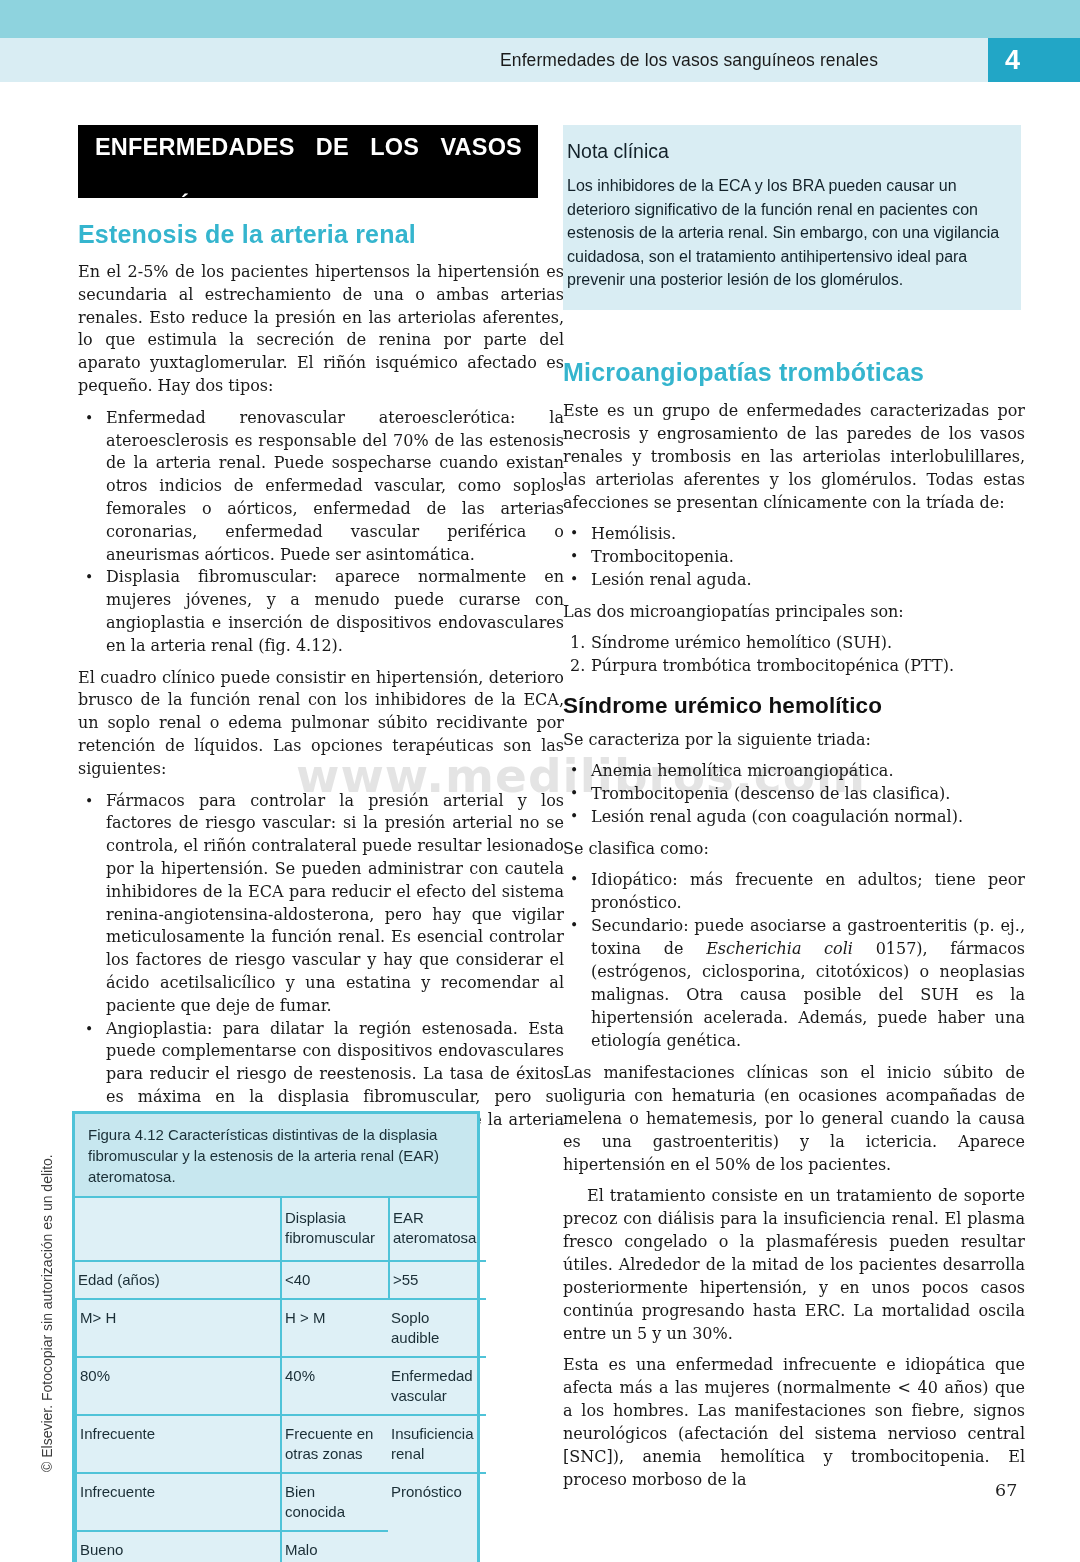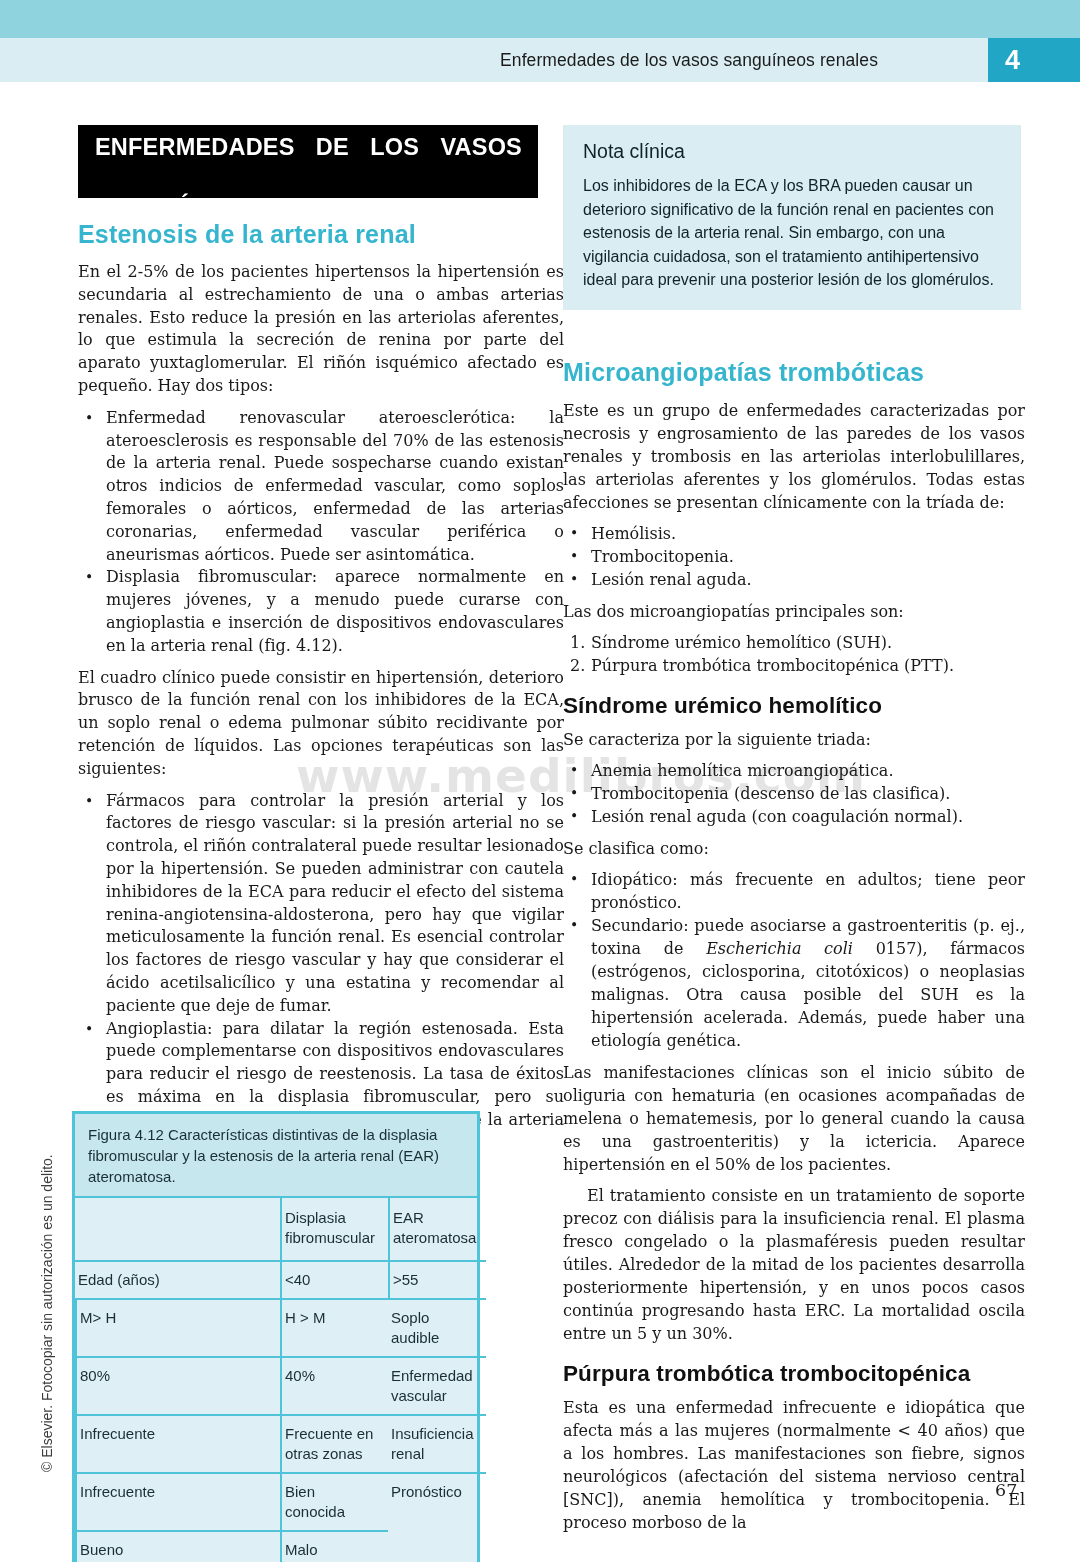--- a/index.html
+++ b/index.html
@@ -39,21 +39,21 @@
 
   .blist,.nlist{list-style:none;margin:0 0 9px 0;padding:0;}
   .blist li,.nlist li{display:flex;font-family:"DejaVu Serif",serif;font-size:16px;
         line-height:22.8px;color:#191919;}
   .col-right .blist li,.col-right .nlist li{line-height:23px;}
   .blist .mk,.nlist .mk{flex:0 0 28px;width:28px;padding-left:7px;box-sizing:border-box;}
   .blist .mk{font-size:14px;}
   .blist .tx,.nlist .tx{flex:1;text-align:justify;}
 
   
-  .nota{background:#d9edf3;width:458px;box-sizing:border-box;padding:15px 20px 18px 20px;}
+  .nota{background:#d9edf3;width:458px;box-sizing:border-box;padding:15px 20px 18px 4px;}
   .nota-title{font-size:19.5px;font-weight:500;color:#13222a;margin-bottom:11px;}
   .nota-body{font-size:16px;line-height:23.5px;color:#13222a;}
 
   
   .figure{position:absolute;left:72px;top:1111px;width:408px;background:#def0f6;
         border:3px solid #4fc3d8;box-sizing:border-box;font-family:"Liberation Sans",sans-serif;}
   .fig-caption{background:#c7e7ef;padding:10px 12px 9px 13px;font-size:15px;line-height:21px;
         color:#1a2e36;border-bottom:2px solid #4fc3d8;}
   .fig-table{display:grid;grid-template-columns:205px 108px 1fr;}
   .cell{padding:8px 10px 8px 3px;font-size:15px;line-height:20px;color:#1a2e36;
@@ -202,20 +202,19 @@
           <span class="tx"><span>Idiopático: más frecuente en adultos; tiene peor pronóstico.</span></span>
         </li>
         <li>
           <span class="mk">•</span>
           <span class="tx"><span>Secundario: puede asociarse a gastroenteritis (p. ej., toxina de </span><i>Escherichia coli</i><span> 0157), fármacos (estrógenos, ciclosporina, citotóxicos) o neoplasias malignas. Otra causa posible del SUH es la hipertensión acelerada. Además, puede haber una etiología genética.</span></span>
         </li>
       </ul>
     <p class="body">Las manifestaciones clínicas son el inicio súbito de oliguria con hematuria (en ocasiones acompañadas de melena o hematemesis, por lo general cuando la causa es una gastroenteritis) y la ictericia. Aparece hipertensión en el 50% de los pacientes.</p>
     <p class="body indent">El tratamiento consiste en un tratamiento de soporte precoz con diálisis para la insuficiencia renal. El plasma fresco congelado o la plasmaféresis pueden resultar útiles. Alrededor de la mitad de los pacientes desarrolla posteriormente hipertensión, y en unos pocos casos continúa progresando hasta ERC. La mortalidad oscila entre un 5 y un 30%.</p>
 
-    <h3 class="sub-h">Púrpura trombótica trombocitopénica</h3>
     <p class="body">Esta es una enfermedad infrecuente e idiopática que afecta más a las mujeres (normalmente &lt; 40 años) que a los hombres. Las manifestaciones son fiebre, signos neurológicos (afectación del sistema nervioso central [SNC]), anemia hemolítica y trombocitopenia. El proceso morboso de la</p>
   </div>
 
   <div class="sidebar-note">© Elsevier. Fotocopiar sin autorización es un delito.</div>
   <div class="page-number">67</div>
 
 </div>
 
 </body></html>

